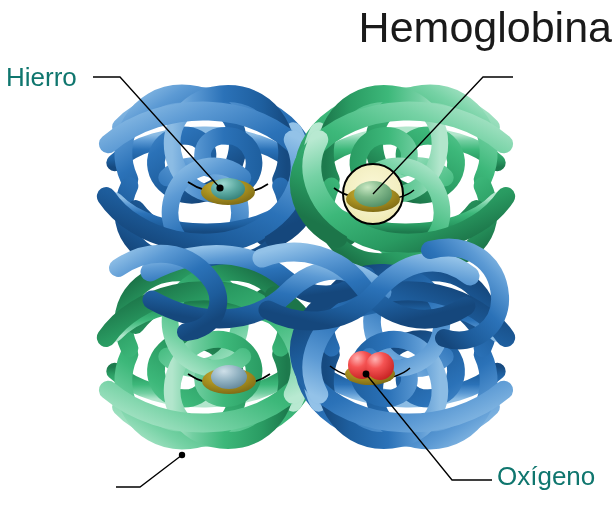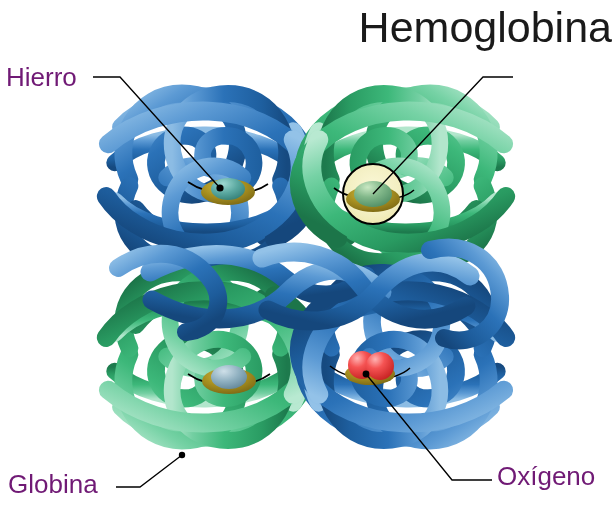--- a/index.html
+++ b/index.html
@@ -27,21 +27,21 @@
     font-weight: 400;
     color: #1a1a1a;
     letter-spacing: 0px;
     line-height: 50px;
     white-space: nowrap;
   }
   .label {
     position: absolute;
     font-size: 26px;
     font-weight: 400;
-    color: #701a75;
+    color: #0f766e;
     white-space: nowrap;
     line-height: 28px;
   }
   #label-hierro  { left: 6px;  top: 63px; }
   #label-hemo    { left: 519px; top: 62px; }
   #label-globina { left: 8px;  top: 470px; }
   #label-oxigeno { left: 497px; top: 462px; }
   #figure {
     position: absolute;
     left: 0; top: 0;
@@ -265,16 +265,15 @@
       <path d="M513,77 L483,77 L373,194" stroke-width="1.3"></path>
 
       <path d="M116,487 L140,487 L182,455" stroke-width="1.3"></path>
       <circle cx="182" cy="455" r="3.2" fill="#000000" stroke="none"></circle>
 
       <path d="M492,480 L452,480 L366,374" stroke-width="1.3"></path>
     </g>
   </svg>
 
   <div class="label" id="label-hierro">Hierro</div>
-  <div class="label" id="label-globina">Globina</div>
   <div class="label" id="label-oxigeno">Oxígeno</div>
 
 </div>
 
 </body></html>

